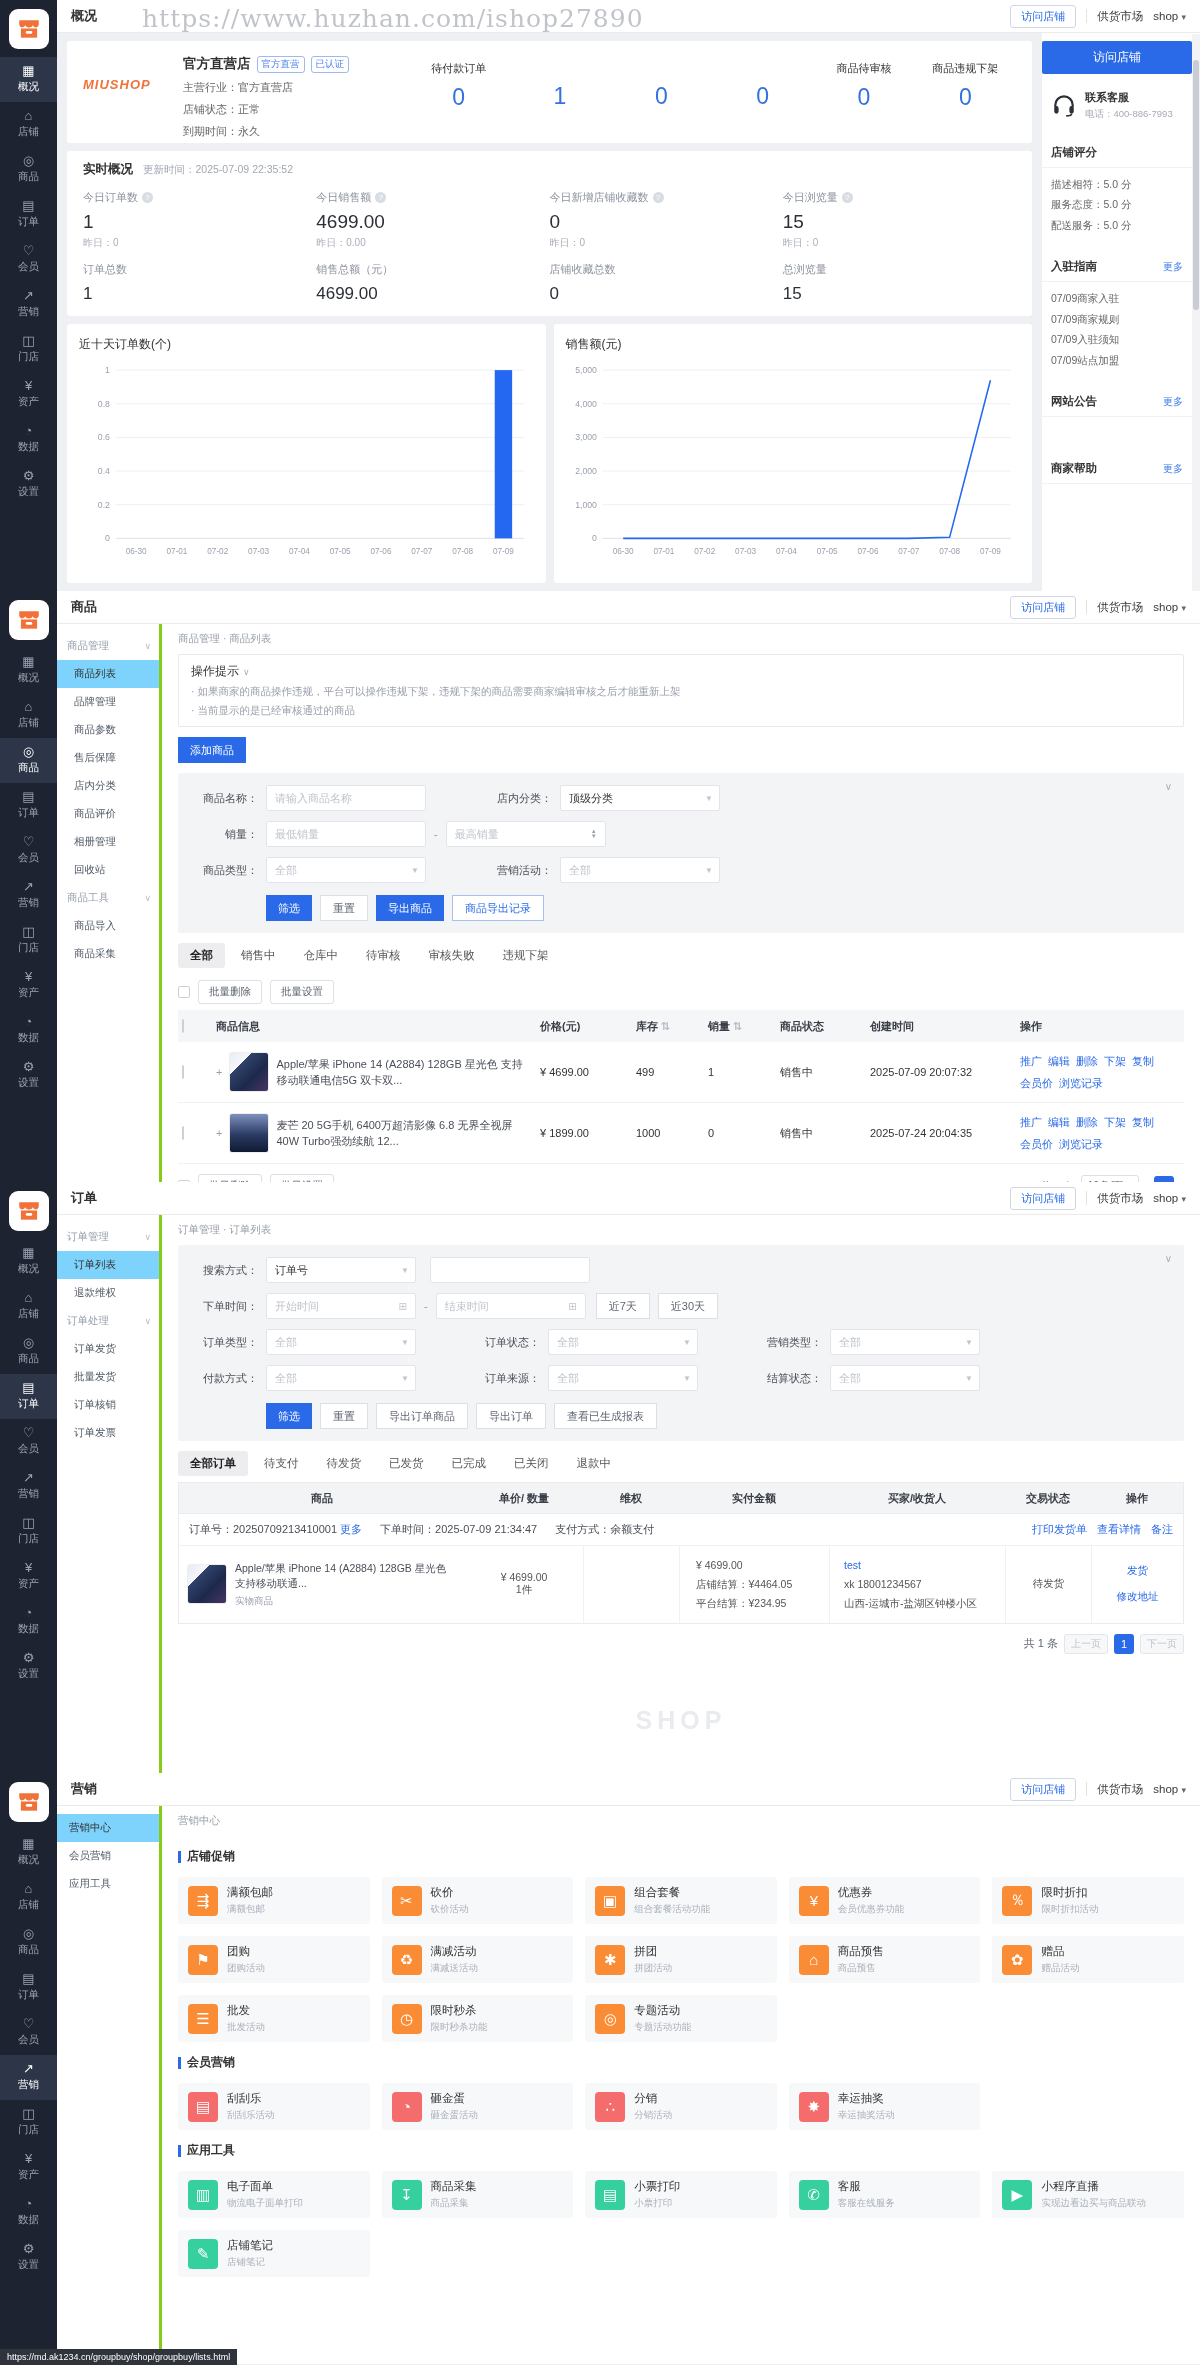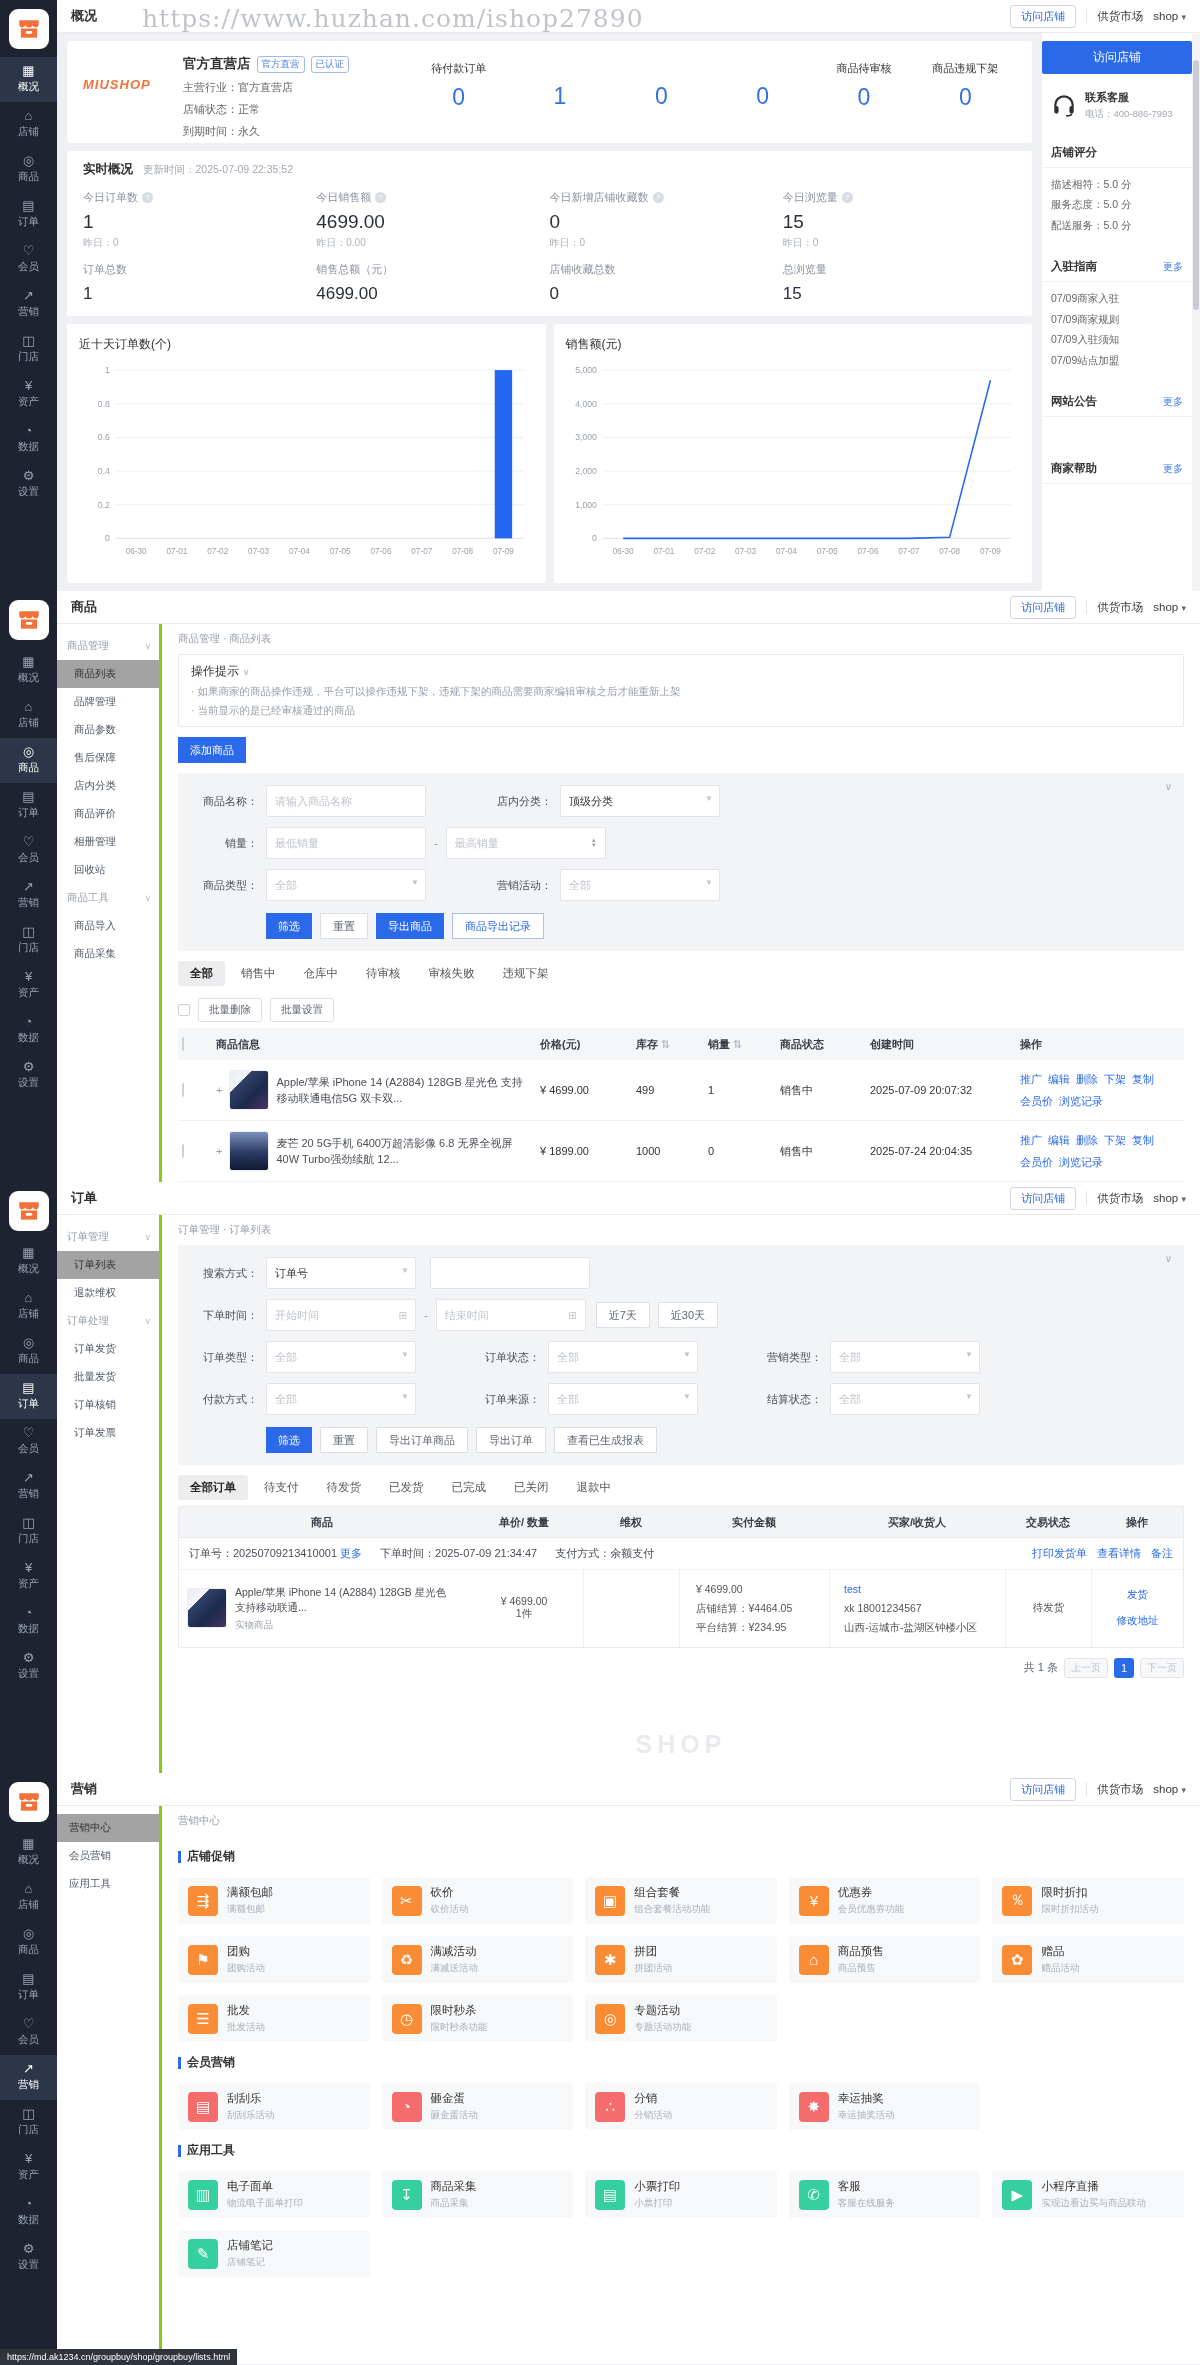--- a/index.html
+++ b/index.html
@@ -68,39 +68,39 @@
   .svc .ph{font-size:9.5px;color:#a5aab4;margin-top:3px}
   .rempty{height:14px}
   .sbar{position:absolute;right:0;top:34px;bottom:0;width:8px;background:#f3f3f5}
   .sbar .th{position:absolute;top:26px;right:1px;width:6px;height:250px;background:#c9ccd4;border-radius:3px}
   
   .ssb{width:105px;flex:none;background:#fff;border-right:3px solid #84cc16;padding-top:8px}
   .ssb-group{display:flex;align-items:center;color:#98a0ad;font-size:10.5px;padding:7px 8px 7px 10px}
   .ssb-caret{margin-left:auto;color:#b8bec8;font-size:9px}
   .ssb-item{padding:7px 0 7px 17px;font-size:10.5px;color:#515a66;cursor:pointer}
   .ssb-item.flat{padding-left:12px}
-  .ssb-item.active{background:#a3a3a3;color:#333}
+  .ssb-item.active{background:#7dd3fc;color:#333}
   
   .lp{background:#fff;padding:6px 16px 0;display:flex;flex-direction:column;overflow:hidden}
   .crumb{color:#99a0ab;font-size:10.5px;padding:2px 0 8px}
   .tips{border:1px solid #e9e9eb;border-radius:2px;padding:8px 12px}
   .tipstitle{font-size:12px;color:#333}
   .tipstitle .cv{color:#a9aeb8;font-size:9px;margin-left:4px}
   .tipline{color:#9aa0ab;font-size:10.5px;margin-top:5px}
   .btn{display:inline-flex;align-items:center;justify-content:center;height:26px;padding:0 12px;border-radius:0;font-size:11px;cursor:pointer;white-space:nowrap}
   .btn.primary{background:#2a6ae9;color:#fff}
   .btn.plain{background:#fff;border:1px solid #dcdfe6;color:#5f6672}
   .btn.obl{background:#fff;border:1px solid #a9c1f0;color:#2a6ae9}
   .addbtn{margin:10px 0}
   .fpanel{background:#f3f4f6;border-radius:2px;padding:12px 14px 12px;position:relative}
   .fpanel .collapse{position:absolute;right:12px;top:8px;color:#a9aeb8;font-size:10px}
   .frow{display:flex;align-items:center;margin-bottom:10px}
   .flabel{width:66px;text-align:right;color:#4a4f58;margin-right:8px;flex:none}
   .fgap{width:60px}
-  .inp{background:#fff;border:1px solid #e2e4e9;border-radius:2px;height:32px;width:160px;display:flex;align-items:center;padding:0 8px;color:#bfc4cc}
+  .inp{background:#fff;border:1px solid #e2e4e9;border-radius:2px;height:26px;width:160px;display:flex;align-items:center;padding:0 8px;color:#bfc4cc}
   .inp.dark{color:#333}
   .sel{position:relative;padding-right:20px}
   .sel .car{position:absolute;right:6px;top:8px;color:#c0c4cc;font-size:8px}
   .dash{margin:0 8px;color:#999}
   .dateic,.numic{margin-left:auto;color:#c0c4cc;font-size:10px}
   .numic{display:flex;flex-direction:column;font-size:6px;line-height:5px;color:#9aa0aa}
   .fbtns{display:flex;gap:8px;margin-top:2px}
   .tabs{display:flex;gap:4px;padding:10px 0 6px;align-items:center}
   .tab{padding:5px 12px;font-size:11.5px;color:#555;cursor:pointer;border-radius:3px}
   .tab.active{background:#ededf0;color:#222;font-weight:bold}

